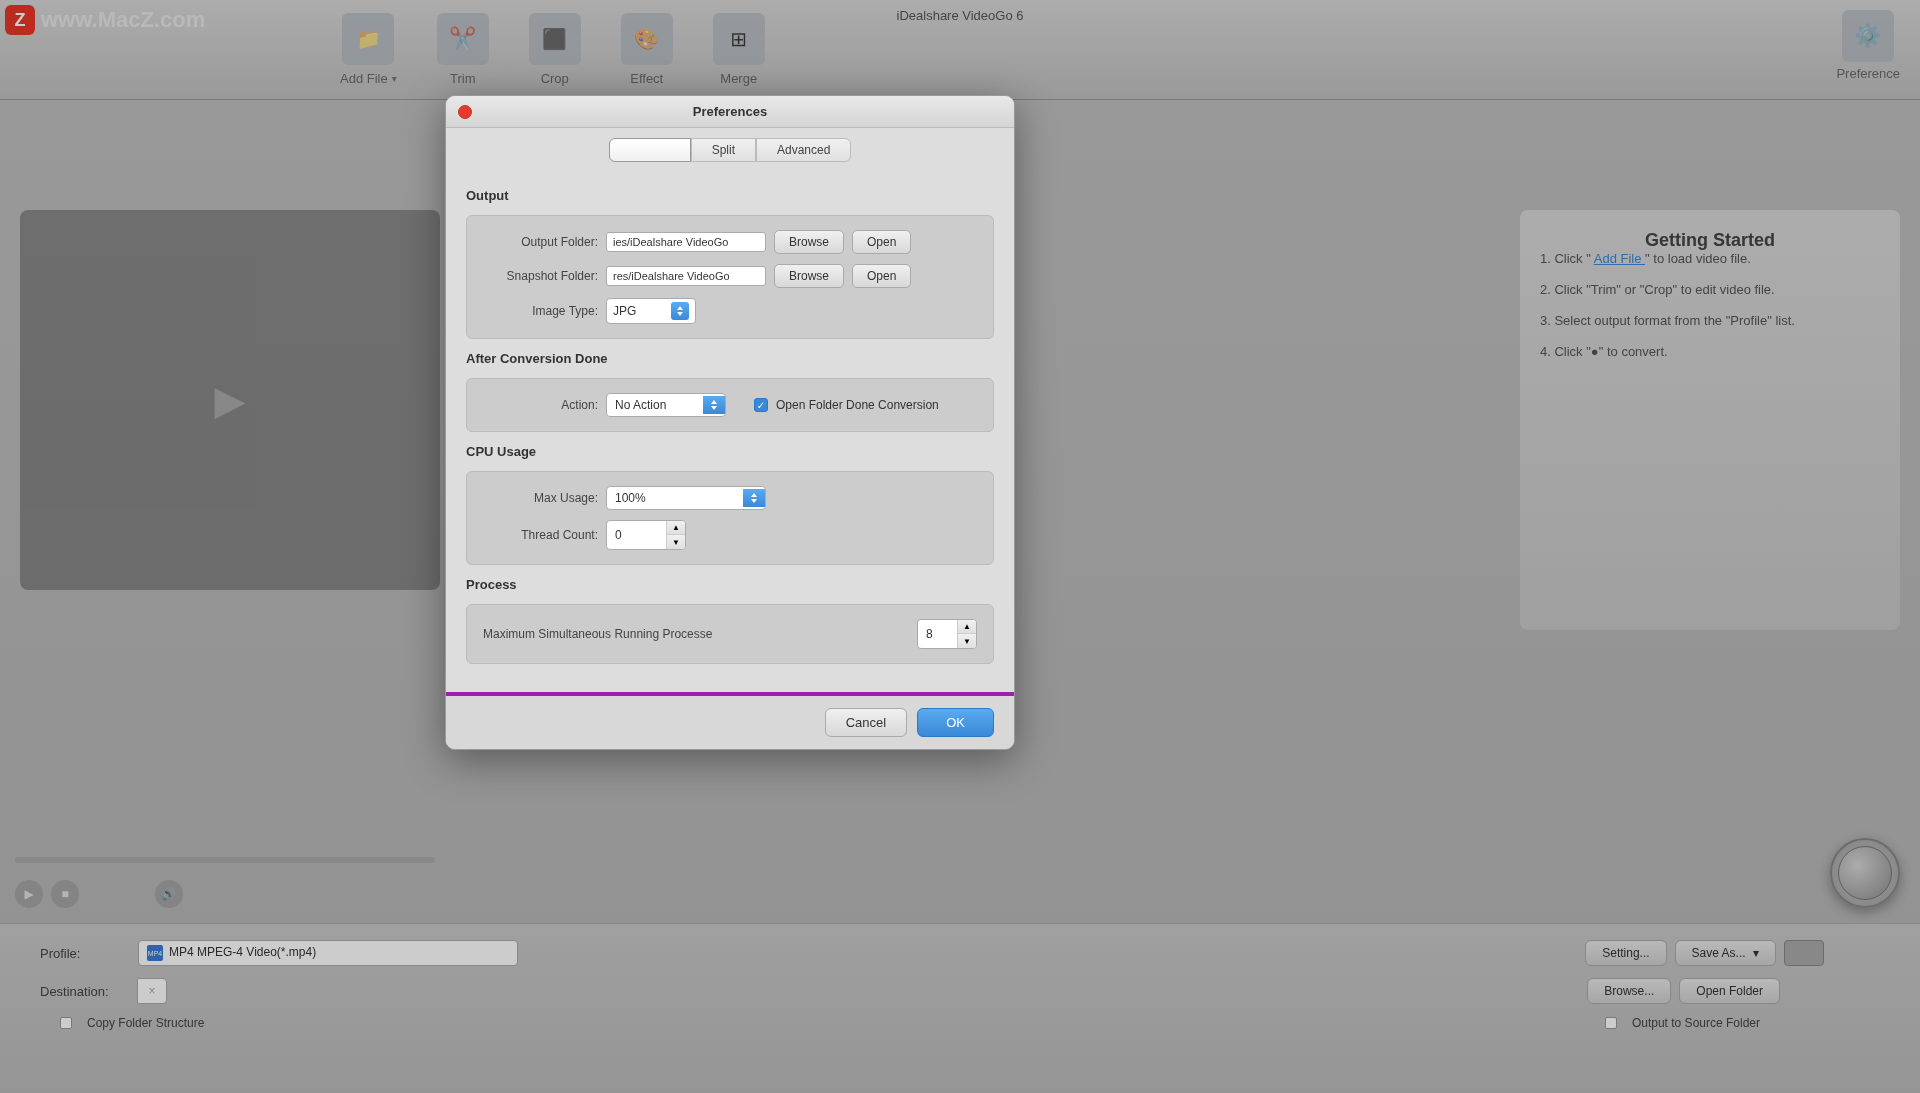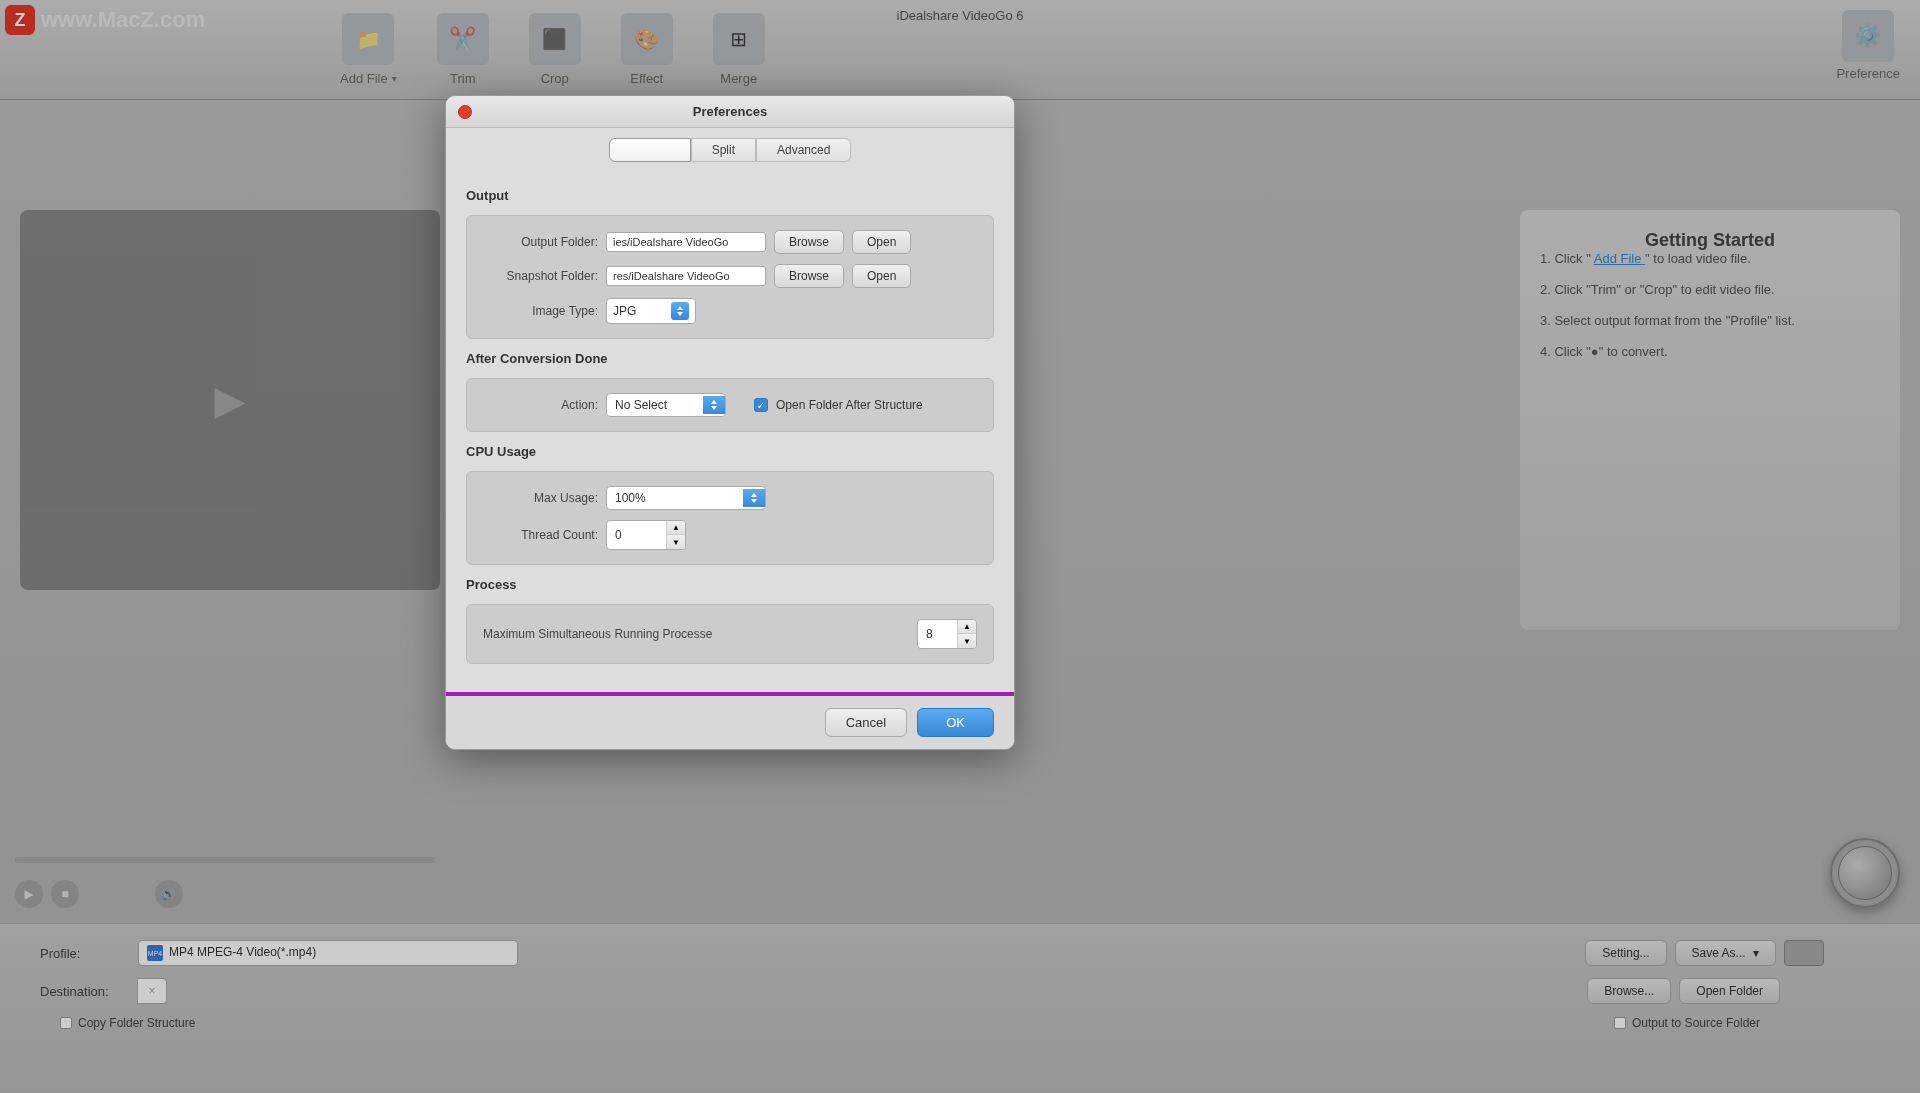--- a/index.html
+++ b/index.html
@@ -579,21 +579,21 @@
       border: 1px solid #aaa;
       border-radius: 4px;
       padding: 4px 8px;
       font-size: 12px;
       color: #333;
     }
 
     .folder-check-row {
       display: flex;
       align-items: center;
-      gap: 6px;
+      gap: 15px;
       padding: 2px 20px;
     }
 
     .small-checkbox {
       width: 12px;
       height: 12px;
       border: 1px solid #999;
       background: white;
       border-radius: 2px;
     }
@@ -811,29 +811,29 @@
           </div>
         </div>
       </div>
     </div>
 
     <div class="section-title">After Conversion Done</div>
     <div class="section-box">
       <div class="field-row">
         <span class="field-label">Action:</span>
         <div class="action-select">
-          <span class="action-select-text">No Select</span>
+          <span class="action-select-text">No Action</span>
           <div class="action-select-btn">
             <div class="arrow-up" style="border-bottom-color:white;border-left-width:3px;border-right-width:3px;border-bottom-width:4px;"></div>
             <div class="arrow-down" style="border-top-color:white;border-left-width:3px;border-right-width:3px;border-top-width:4px;"></div>
           </div>
         </div>
         <div style="display:flex;align-items:center;gap:8px;margin-left:20px;">
           <div class="checkbox-blue">✓</div>
-          <span style="font-size:12px;color:#333;">Open Folder After Structure</span>
+          <span style="font-size:12px;color:#333;">Open Folder Done Conversion</span>
         </div>
       </div>
     </div>
 
     <div class="section-title">CPU Usage</div>
     <div class="section-box">
 
       <div class="field-row">
         <span class="field-label">Max Usage:</span>
         <div class="max-usage-select">

